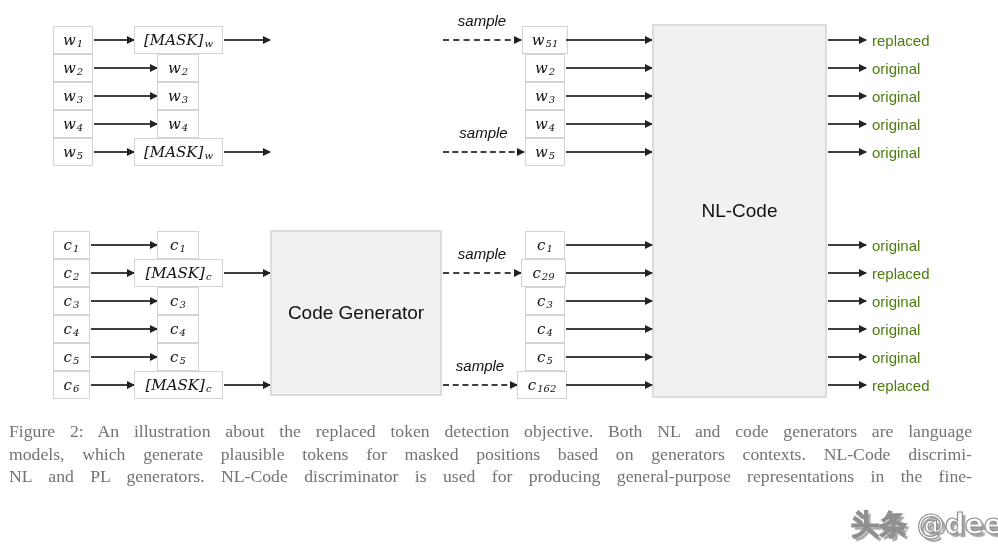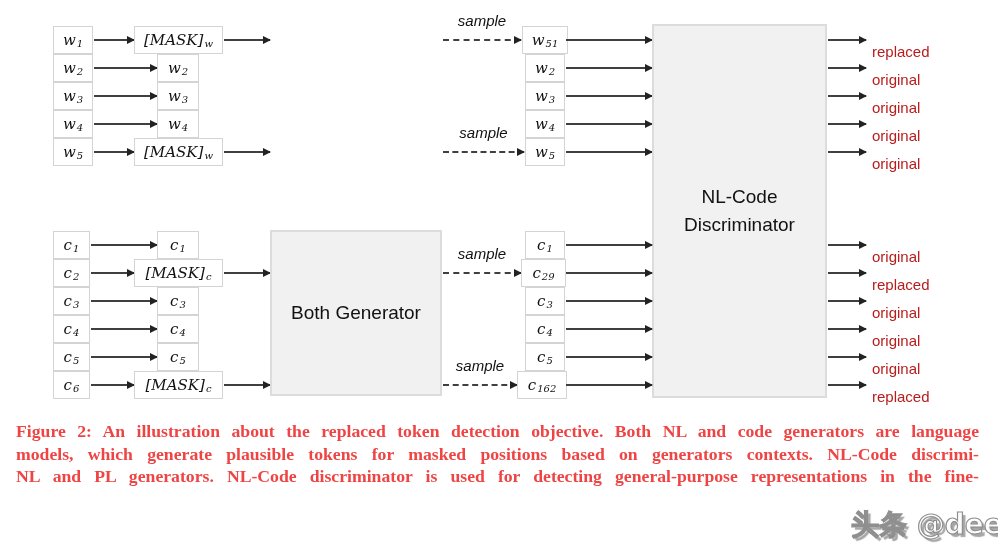--- a/index.html
+++ b/index.html
@@ -20,25 +20,25 @@
   
   .arr{position:absolute;height:2px;background:#3f3f3f;}
   .arr::after{content:"";position:absolute;right:-1px;top:-3px;width:0;height:0;
               border-left:8px solid #222;border-top:4px solid transparent;border-bottom:4px solid transparent;}
   .arr.dashed{background:transparent;height:0;border-top:2px dashed #3f3f3f;}
   .arr.dashed::after{top:-5px;}
 
   
   .sample{position:absolute;text-align:center;font:italic 15px "Liberation Sans",sans-serif;color:#111;}
   .pred{position:absolute;height:22px;display:flex;align-items:center;
-        font:15px "Liberation Sans",sans-serif;color:#b91c1c;margin-top:11px;}
-
-  
-  .caption{position:absolute;left:16px;top:420px;width:963px;
-           font-family:"Liberation Serif",serif;font-size:17.7px;line-height:22.6px;color:#ef4444;font-weight:bold;}
+        font:15px "Liberation Sans",sans-serif;color:#4d7c0f;}
+
+  
+  .caption{position:absolute;left:9px;top:420px;width:963px;
+           font-family:"Liberation Serif",serif;font-size:17.7px;line-height:22.6px;color:#737373;}
   .cap-line{text-align:justify;text-align-last:justify;}
   .cap-line.last{text-align-last:left;}
 
   
   .watermark{position:absolute;left:851px;top:506px;font-family:"DejaVu Sans",sans-serif;
              font-size:28px;font-weight:bold;color:rgba(255,255,255,0.92);
              -webkit-text-stroke:1.2px #8f8f8f;text-shadow:3px 3px 1px rgba(150,150,150,0.85);
              white-space:nowrap;}
 </style>
 </head>
@@ -125,21 +125,20 @@
     </div>
 
   <div class="arr" style="left:566px;top:39px;width:86px"></div>
   <div class="arr" style="left:566px;top:67px;width:86px"></div>
   <div class="arr" style="left:566px;top:95px;width:86px"></div>
   <div class="arr" style="left:566px;top:123px;width:86px"></div>
   <div class="arr" style="left:566px;top:151px;width:86px"></div>
 
   <div class="bigbox" style="left:652px;top:24px;width:175px;height:374px">
     <span>NL-Code</span>
-    <span>Discriminator</span>
   </div>
 
   <div class="arr" style="left:828px;top:39px;width:38px"></div>
   <div class="arr" style="left:828px;top:67px;width:38px"></div>
   <div class="arr" style="left:828px;top:95px;width:38px"></div>
   <div class="arr" style="left:828px;top:123px;width:38px"></div>
   <div class="arr" style="left:828px;top:151px;width:38px"></div>
   <div class="pred" style="left:872px;top:29px">replaced</div>
   <div class="pred" style="left:872px;top:57px">original</div>
   <div class="pred" style="left:872px;top:85px">original</div>
@@ -200,21 +199,21 @@
     </div>
   <div class="tok" style="left:134px;top:371px;width:89px">
       <span>[MASK]</span>
       <sub>c</sub>
     </div>
 
   <div class="arr" style="left:224px;top:272px;width:46px"></div>
   <div class="arr" style="left:224px;top:384px;width:46px"></div>
 
   <div class="bigbox" style="left:270px;top:230px;width:172px;height:166px">
-    <span>Both Generator</span>
+    <span>Code Generator</span>
   </div>
 
   <div class="sample" style="left:443px;top:245px;width:78px">sample</div>
   <div class="arr dashed" style="left:443px;top:272px;width:78px"></div>
   <div class="sample" style="left:443px;top:357px;width:74px">sample</div>
   <div class="arr dashed" style="left:443px;top:384px;width:74px"></div>
 
   <div class="tok" style="left:525px;top:231px;width:40px">
       <span>c</span>
       <sub>1</sub>
@@ -256,18 +255,18 @@
   <div class="pred" style="left:872px;top:234px">original</div>
   <div class="pred" style="left:872px;top:262px">replaced</div>
   <div class="pred" style="left:872px;top:290px">original</div>
   <div class="pred" style="left:872px;top:318px">original</div>
   <div class="pred" style="left:872px;top:346px">original</div>
   <div class="pred" style="left:872px;top:374px">replaced</div>
 
   <div class="caption">
     <div class="cap-line">Figure 2: An illustration about the replaced token detection objective. Both NL and code generators are language</div>
     <div class="cap-line">models, which generate plausible tokens for masked positions based on generators contexts. NL-Code discrimi-</div>
-    <div class="cap-line">NL and PL generators. NL-Code discriminator is used for detecting general-purpose representations in the fine-</div>
+    <div class="cap-line">NL and PL generators. NL-Code discriminator is used for producing general-purpose representations in the fine-</div>
   </div>
 
   <div class="watermark">头条 @deephub</div>
 
 </div>
 
 </body></html>

